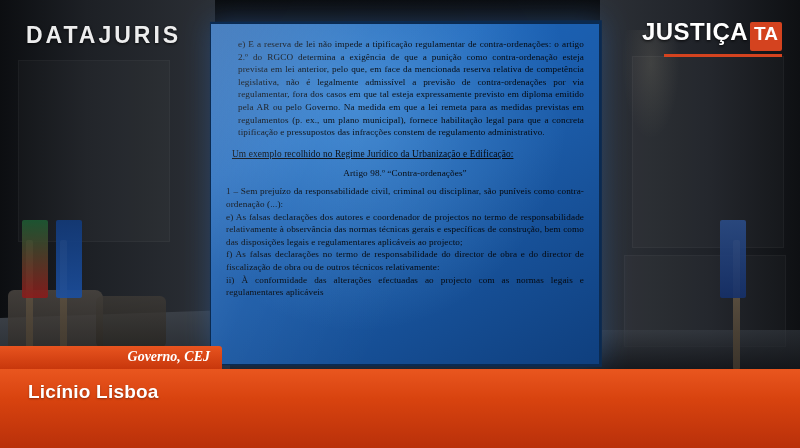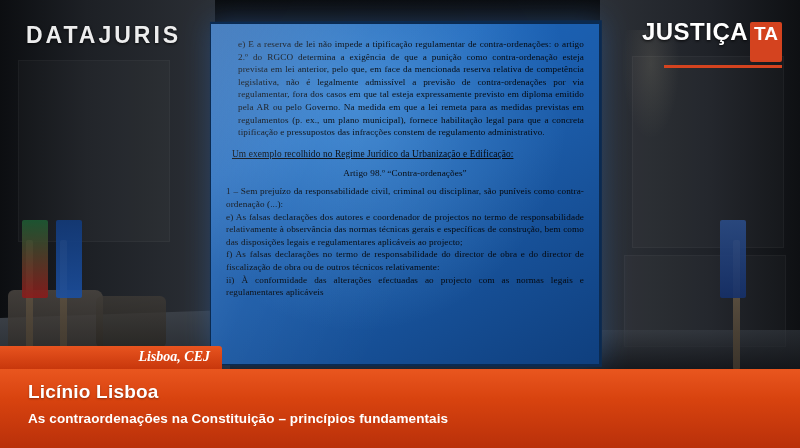--- a/index.html
+++ b/index.html
@@ -171,21 +171,21 @@
     font-size: 24px;
     font-weight: bold;
     letter-spacing: .5px;
     color: #ffffff;
     text-shadow: 0 1px 3px rgba(0,0,0,.85);
   }
   .logo-tv {
     display: inline-block;
     background: #d4431f;
     color: #fff;
-    padding: 1px 4px 17px 4px;
+    padding: 1px 4px 6px 4px;
     font-size: 19px;
     font-weight: bold;
     margin-left: 2px;
     border-radius: 2px;
     vertical-align: baseline;
   }
   .logo-underline {
     margin-top: 3px;
     height: 3px;
     background: #d4431f;
@@ -286,22 +286,21 @@
   </div>
 
   <div class="watermark">DATAJURIS</div>
 
   <div class="logo">
     <span class="logo-main">JUSTIÇA</span><span class="logo-tv">TA</span>
     <div class="logo-underline"></div>
   </div>
 
   <div class="location-tab">
-    <span class="loc-text">Lisboa, CEJ</span>
+    <span class="loc-text">Governo, CEJ</span>
   </div>
 
   <div class="lt-divider"></div>
   <div class="lower-third">
     <div class="lt-name">Licínio Lisboa</div>
-    <div class="lt-sub">As contraordenações na Constituição – princípios fundamentais</div>
   </div>
 
 </div>
 
 </body></html>

